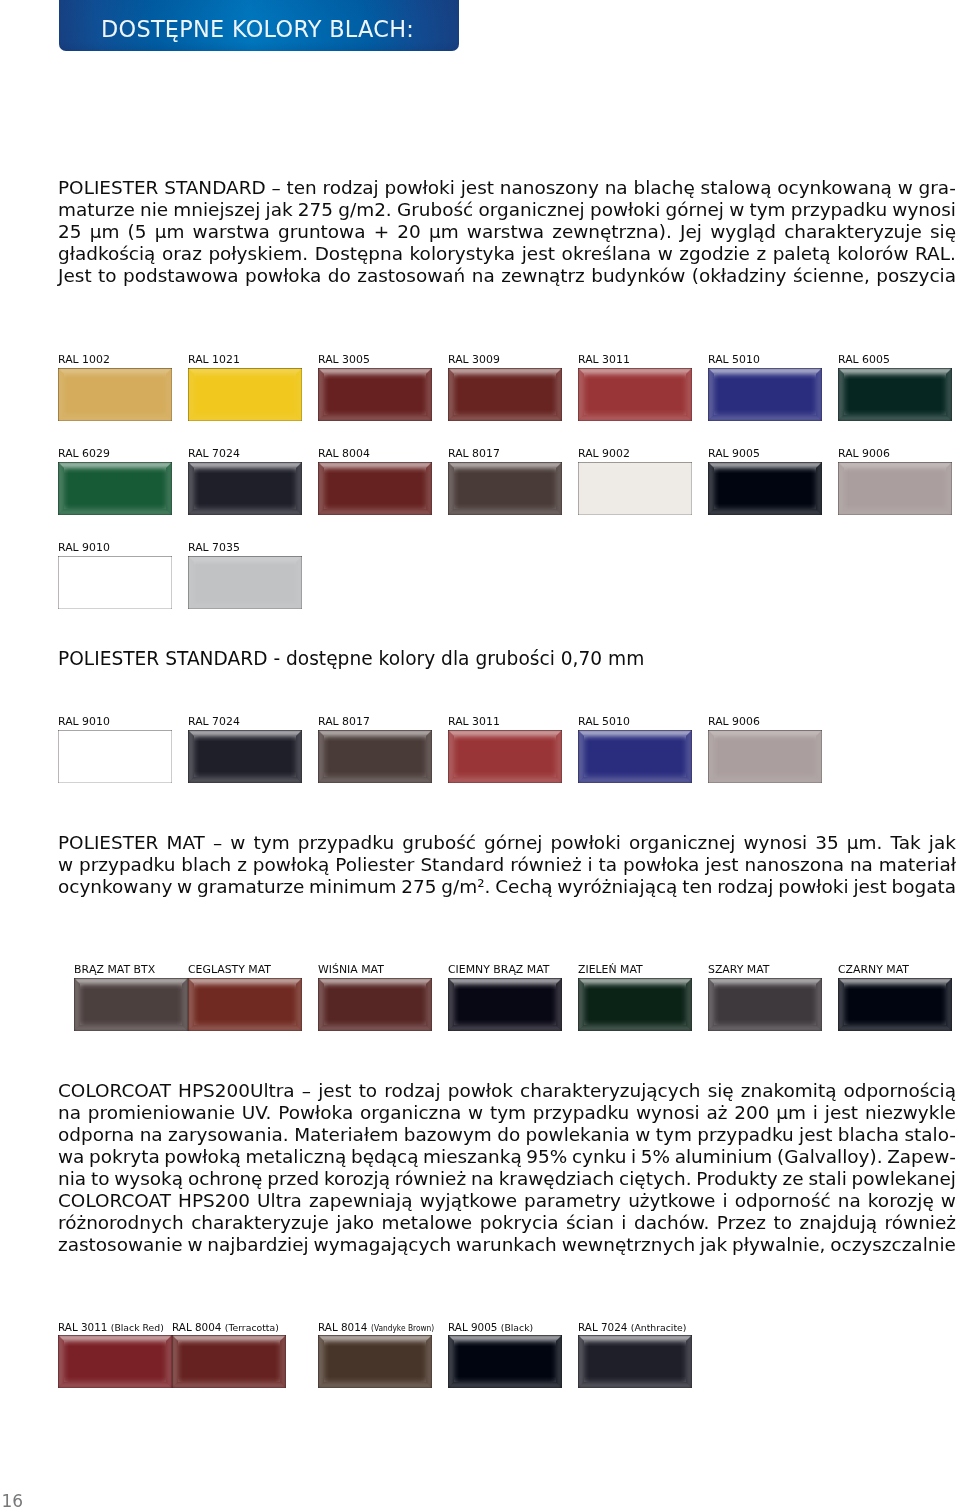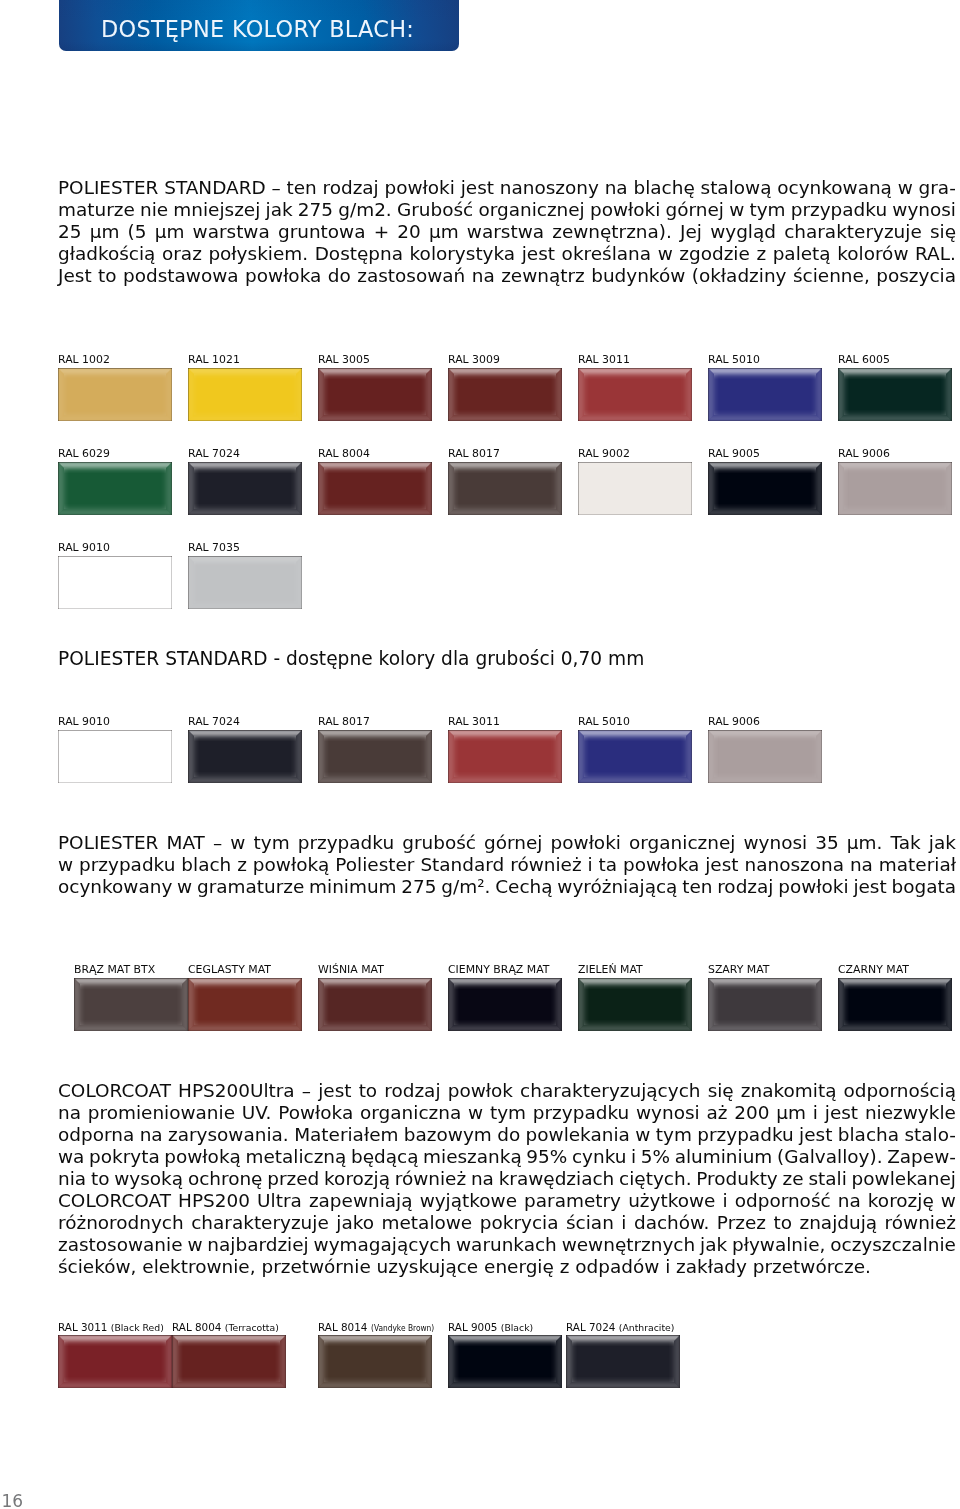--- a/index.html
+++ b/index.html
@@ -392,21 +392,20 @@
 
   <div class="para" id="p3" style="top:1080px">
       <div class="pline"><span class="w">COLORCOAT</span><span class="w">HPS200Ultra</span><span class="w">–</span><span class="w">jest</span><span class="w">to</span><span class="w">rodzaj</span><span class="w">powłok</span><span class="w">charakteryzujących</span><span class="w">się</span><span class="w">znakomitą</span><span class="w">odpornością</span></div>
       <div class="pline"><span class="w">na</span><span class="w">promieniowanie</span><span class="w">UV.</span><span class="w">Powłoka</span><span class="w">organiczna</span><span class="w">w</span><span class="w">tym</span><span class="w">przypadku</span><span class="w">wynosi</span><span class="w">aż</span><span class="w">200</span><span class="w">μm</span><span class="w">i</span><span class="w">jest</span><span class="w">niezwykle</span></div>
       <div class="pline"><span class="w">odporna</span><span class="w">na</span><span class="w">zarysowania.</span><span class="w">Materiałem</span><span class="w">bazowym</span><span class="w">do</span><span class="w">powlekania</span><span class="w">w</span><span class="w">tym</span><span class="w">przypadku</span><span class="w">jest</span><span class="w">blacha</span><span class="w">stalo-</span></div>
       <div class="pline"><span class="w">wa</span><span class="w">pokryta</span><span class="w">powłoką</span><span class="w">metaliczną</span><span class="w">będącą</span><span class="w">mieszanką</span><span class="w">95%</span><span class="w">cynku</span><span class="w">i</span><span class="w">5%</span><span class="w">aluminium</span><span class="w">(Galvalloy).</span><span class="w">Zapew-</span></div>
       <div class="pline"><span class="w">nia</span><span class="w">to</span><span class="w">wysoką</span><span class="w">ochronę</span><span class="w">przed</span><span class="w">korozją</span><span class="w">również</span><span class="w">na</span><span class="w">krawędziach</span><span class="w">ciętych.</span><span class="w">Produkty</span><span class="w">ze</span><span class="w">stali</span><span class="w">powlekanej</span></div>
       <div class="pline"><span class="w">COLORCOAT</span><span class="w">HPS200</span><span class="w">Ultra</span><span class="w">zapewniają</span><span class="w">wyjątkowe</span><span class="w">parametry</span><span class="w">użytkowe</span><span class="w">i</span><span class="w">odporność</span><span class="w">na</span><span class="w">korozję</span><span class="w">w</span></div>
       <div class="pline"><span class="w">różnorodnych</span><span class="w">charakteryzuje</span><span class="w">jako</span><span class="w">metalowe</span><span class="w">pokrycia</span><span class="w">ścian</span><span class="w">i</span><span class="w">dachów.</span><span class="w">Przez</span><span class="w">to</span><span class="w">znajdują</span><span class="w">również</span></div>
       <div class="pline"><span class="w">zastosowanie</span><span class="w">w</span><span class="w">najbardziej</span><span class="w">wymagających</span><span class="w">warunkach</span><span class="w">wewnętrznych</span><span class="w">jak</span><span class="w">pływalnie,</span><span class="w">oczyszczalnie</span></div>
-      <div class="pline plast">ścieków, elektrownie, przetwórnie uzyskujące energię z odpadów i zakłady przetwórcze.</div>
     </div>
 
   <div class="swrow" id="r5" style="top:1335px">
       <div class="sw sub" style="left: 0px;">
         <div class="lbl"><b>RAL 3011</b> <em>(Black Red)</em></div>
         <div class="box" style="background: rgb(122, 33, 39);">
           <b class="bv-t" style="opacity: 0.908;"></b>
           <b class="bv-l" style="opacity: 0.908;"></b>
           <b class="bv-r" style="opacity: 0.908;"></b>
           <b class="bv-b" style="opacity: 0.908;"></b>
@@ -436,21 +435,21 @@
       <div class="sw sub" style="left: 390px;">
         <div class="lbl"><b>RAL 9005</b> <em>(Black)</em></div>
         <div class="box" style="background: rgb(0, 5, 16);">
           <b class="bv-t" style="opacity: 1;"></b>
           <b class="bv-l" style="opacity: 1;"></b>
           <b class="bv-r" style="opacity: 1;"></b>
           <b class="bv-b" style="opacity: 1;"></b>
           <b class="bv-e" style="opacity: 1;"></b>
         </div>
       </div>
-      <div class="sw sub" style="left: 508px;">
+      <div class="sw sub" style="left: 520px;">
         <div class="lbl"><b>RAL 7024</b> <em>(Anthracite)</em></div>
         <div class="box" style="background: rgb(30, 31, 41);">
           <b class="bv-t" style="opacity: 1;"></b>
           <b class="bv-l" style="opacity: 1;"></b>
           <b class="bv-r" style="opacity: 1;"></b>
           <b class="bv-b" style="opacity: 1;"></b>
           <b class="bv-e" style="opacity: 1;"></b>
         </div>
       </div>
     </div>

